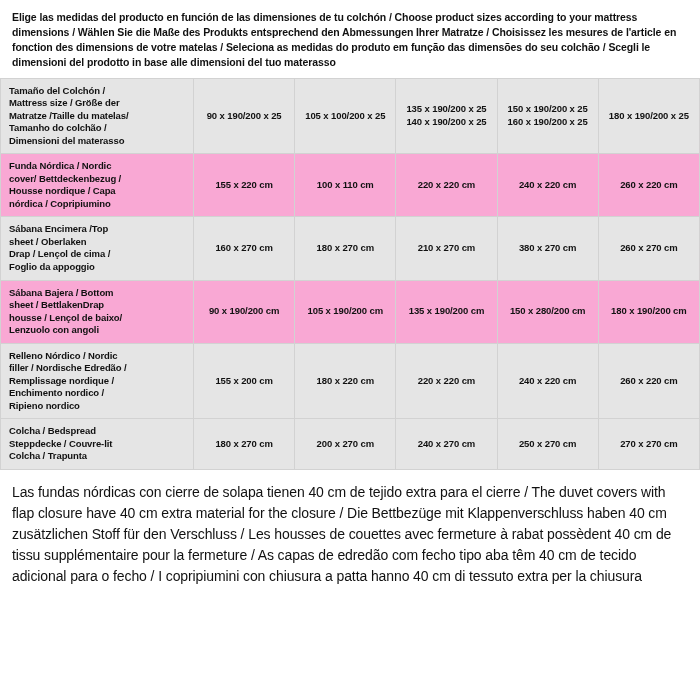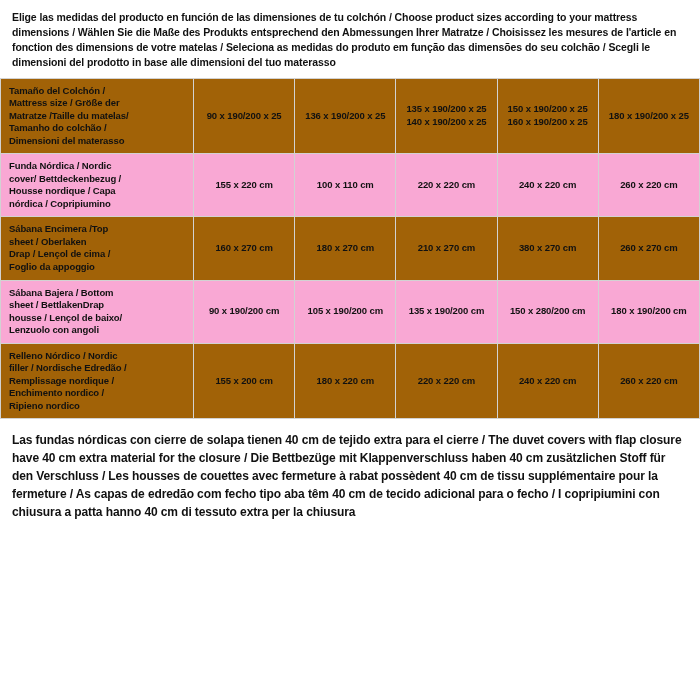--- a/index.html
+++ b/index.html
@@ -51,32 +51,32 @@
     text-align: center;
     font-weight: bold;
     padding: 6px 4px;
     font-size: 9.5px;
     letter-spacing: -0.1px;
   }
   tr.shaded td {
     background: #f9a8d4;
   }
   tr.plain td {
-    background: #a16207;
+    background: #e5e5e5;
   }
   .multi-line {
     display: block;
   }
   .multi-line span {
     display: block;
   }
   .footer-note {
     padding: 12px 12px 10px 12px;
-    font-size: 12px;
-    font-weight: bold;
+    font-size: 14px;
+    font-weight: normal;
     line-height: 1.5;
     letter-spacing: -0.1px;
   }
   .spacer {
     flex: 1 1 auto;
   }
 </style>
 </head>
 <body>
 
@@ -94,21 +94,21 @@
             <span>Mattress size / Größe der</span>
             <span>Matratze /Taille du matelas/</span>
             <span>Tamanho do colchão /</span>
             <span>Dimensioni del materasso</span>
           </span>
         </td>
         <td class="val">
           <span>90 x 190/200 x 25</span>
         </td>
         <td class="val">
-          <span>136 x 190/200 x 25</span>
+          <span>105 x 100/200 x 25</span>
         </td>
         <td class="val">
           <span class="multi-line">
             <span>135 x 190/200 x 25</span>
             <span>140 x 190/200 x 25</span>
           </span>
         </td>
         <td class="val">
           <span class="multi-line">
             <span>150 x 190/200 x 25</span>
@@ -179,20 +179,34 @@
           </span>
         </td>
         <td class="val">155 x 200 cm</td>
         <td class="val">180 x 220 cm</td>
         <td class="val">220 x 220 cm</td>
         <td class="val">240 x 220 cm</td>
         <td class="val">260 x 220 cm</td>
       </tr>
 
 
+      <tr class="plain">
+        <td class="rowlabel">
+          <span class="multi-line">
+            <span>Colcha / Bedspread</span>
+            <span>Steppdecke / Couvre-lit</span>
+            <span>Colcha / Trapunta</span>
+          </span>
+        </td>
+        <td class="val">180 x 270 cm</td>
+        <td class="val">200 x 270 cm</td>
+        <td class="val">240 x 270 cm</td>
+        <td class="val">250 x 270 cm</td>
+        <td class="val">270 x 270 cm</td>
+      </tr>
 
 
     </tbody>
   </table>
 
   <div class="footer-note">Las fundas nórdicas con cierre de solapa tienen 40 cm de tejido extra para el cierre  /  The duvet covers with flap closure have 40 cm extra material for the closure / Die Bettbezüge mit Klappenverschluss haben 40 cm zusätzlichen Stoff für den Verschluss / Les housses de couettes avec fermeture à rabat possèdent 40 cm de tissu supplémentaire pour la fermeture / As capas de edredão com fecho tipo aba têm 40 cm de tecido adicional para o fecho / I copripiumini con chiusura a patta hanno 40 cm di tessuto extra per la chiusura</div>
   <div class="spacer"></div>
 
 </div>
 

